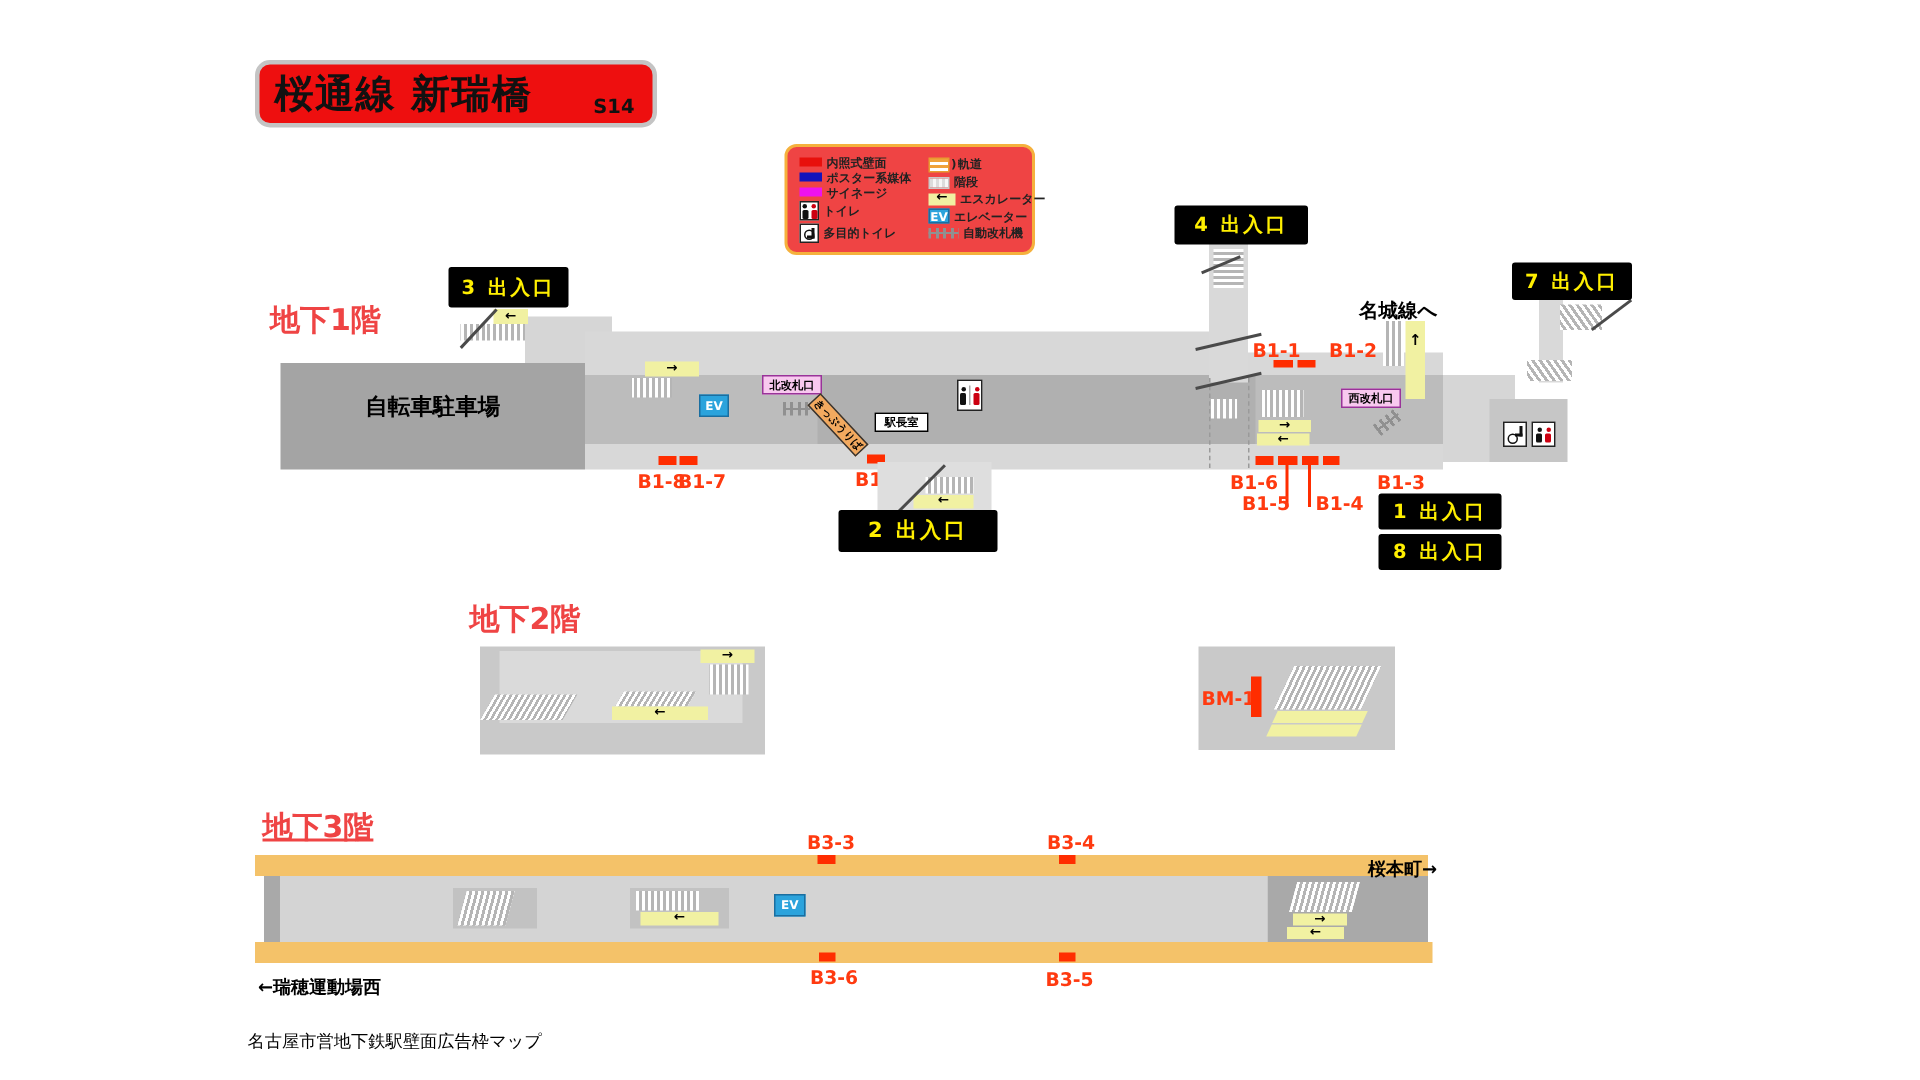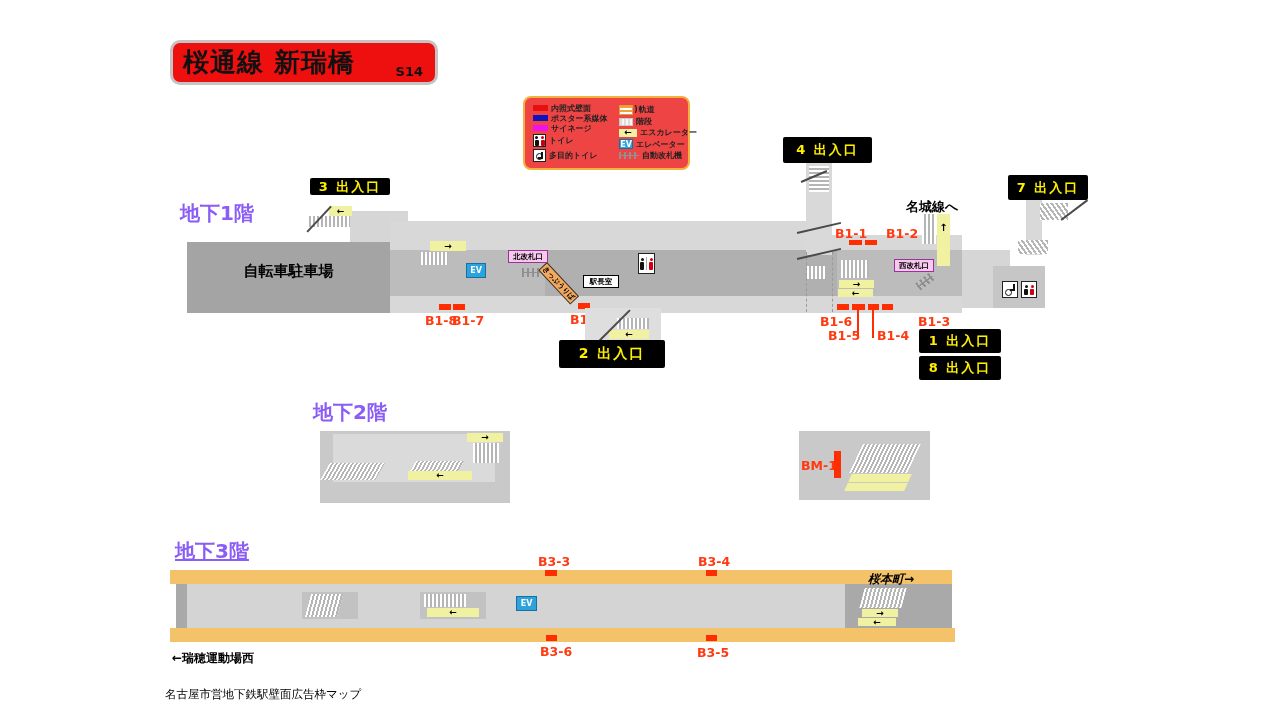--- a/index.html
+++ b/index.html
@@ -22,21 +22,21 @@
     background:repeating-linear-gradient(0deg,#fff 0 2px,#f0a23a 2px 4px);}
   .stairsym{width:14px;height:8px;flex:none;border:1px solid #c9c9c9;box-sizing:border-box;
     background:repeating-linear-gradient(90deg,#dcdcdc 0 2px,#f7f7f7 2px 4px);}
   .escsym{width:18px;height:8px;flex:none;background:#f1f1a2;display:flex;align-items:center;justify-content:center;}
   .gatesym{width:20px;height:7px;flex:none;
     background:linear-gradient(transparent 42%,#909090 42% 58%,transparent 58%),
                repeating-linear-gradient(90deg,#909090 0 2px,transparent 2px 5px);}
   
   .exitbox{background:#000;color:#ffef00;font-weight:bold;font-size:13px;display:flex;align-items:center;
     justify-content:center;letter-spacing:2px;border-radius:2px;white-space:nowrap;}
-  .floor-label{font-size:20px;font-weight:bold;color:#8b5cf6;white-space:nowrap;}
+  .floor-label{font-size:20px;font-weight:bold;color:#ef4444;white-space:nowrap;}
   .adlabel{color:#ff3a10;font-weight:bold;font-size:12.5px;white-space:nowrap;}
   .admark{background:#ff2d00;}
   .rline{background:#ff2d00;width:1.5px;}
   .stairs-v{background:repeating-linear-gradient(90deg,#fff 0 2px,#b5b5b5 2px 4px);}
   .stairs-h{background:repeating-linear-gradient(0deg,#fff 0 2px,#b5b5b5 2px 4px);}
   .stairs-d{background:repeating-linear-gradient(55deg,#fff 0 2px,#b5b5b5 2px 4px);}
   .esc{background:#f1f1a2;display:flex;align-items:center;justify-content:center;}
   .ar-l::after{content:"←";font-size:9px;font-weight:bold;color:#000;line-height:1;}
   .ar-r::after{content:"→";font-size:9px;font-weight:bold;color:#000;line-height:1;}
   .esc-v{background:#f1f1a2;display:flex;justify-content:center;}
@@ -149,21 +149,21 @@
   <div class="abs" style="left:390px;top:296px;width:572px;height:17px;background:#d8d8d8;"></div>
   <div class="abs" style="left:962px;top:250px;width:48px;height:58px;background:#d6d6d6;"></div>
   <div class="abs" style="left:993px;top:266px;width:52px;height:42px;background:#c6c6c6;"></div>
   <div class="abs" style="left:187px;top:242px;width:203px;height:71px;background:#a4a4a4;display:flex;align-items:flex-start;justify-content:center;">
     <span style="margin-top:20px;font-size:15px;font-weight:bold;color:#000;">自転車駐車場</span>
   </div>
 
   <div class="abs esc ar-l" style="left:329px;top:206px;width:23px;height:10px;"></div>
   <div class="abs stairs-v" style="left:307px;top:216px;width:43px;height:11px;"></div>
   <div class="abs pline" style="left:307px;top:231px;width:35px;transform:rotate(-47deg);"></div>
-  <div class="abs exitbox" style="left:310px;top:178px;width:80px;height:17px;">3 出入口</div>
+  <div class="abs exitbox" style="left:299px;top:178px;width:80px;height:27px;">3 出入口</div>
 
   <div class="abs esc ar-r" style="left:430px;top:241px;width:36px;height:10px;"></div>
   <div class="abs stairs-v" style="left:421px;top:252px;width:27px;height:13px;"></div>
   <div class="abs evbox" style="left:466px;top:263px;width:20px;height:15px;">EV</div>
   <div class="abs gatebox" style="left:508px;top:250px;width:40px;height:13px;">北改札口</div>
   <div class="abs gatesym" style="left:522px;top:268px;width:18px;height:9px;"></div>
   <div class="abs ticket" style="left:547px;top:262px;width:47px;height:12px;transform:rotate(47deg);transform-origin:0 0;">きっぷうりば</div>
   <div class="abs whitebox" style="left:583px;top:275px;width:36px;height:13px;">駅長室</div>
   <div class="abs toilet-icon" style="left:638px;top:253px;width:17px;height:21px;">
     <span class="person">
@@ -278,21 +278,21 @@
   <div class="abs stairs-v" style="left:308px;top:594px;width:32px;height:23px;transform:skewX(-15deg);"></div>
   <div class="abs" style="left:420px;top:592px;width:66px;height:27px;background:#c2c2c2;"></div>
   <div class="abs stairs-v" style="left:424px;top:594px;width:42px;height:13px;"></div>
   <div class="abs esc ar-l" style="left:427px;top:608px;width:52px;height:9px;"></div>
   <div class="abs evbox" style="left:516px;top:596px;width:21px;height:15px;">EV</div>
 
   <div class="abs stairs-v" style="left:862px;top:588px;width:42px;height:20px;transform:skewX(-15deg);"></div>
   <div class="abs esc ar-r" style="left:862px;top:609px;width:36px;height:8px;"></div>
   <div class="abs esc ar-l" style="left:858px;top:618px;width:38px;height:8px;"></div>
 
-  <div class="abs dir-text" style="left:868px;top:571px;font-style:italic;">桜本町→</div>
+  <div class="abs dir-text" style="left:912px;top:571px;">桜本町→</div>
   <div class="abs dir-text" style="left:172px;top:629px;margin-top:21px;">←瑞穂運動場西</div>
 
   <div class="abs adlabel" style="left:538px;top:554px;">B3-3</div>
   <div class="abs admark" style="left:545px;top:570px;width:12px;height:6px;"></div>
   <div class="abs adlabel" style="left:698px;top:554px;">B3-4</div>
   <div class="abs admark" style="left:706px;top:570px;width:11px;height:6px;"></div>
   <div class="abs admark" style="left:546px;top:635px;width:11px;height:6px;"></div>
   <div class="abs adlabel" style="left:540px;top:644px;">B3-6</div>
   <div class="abs admark" style="left:706px;top:635px;width:11px;height:6px;"></div>
   <div class="abs adlabel" style="left:697px;top:645px;">B3-5</div>

